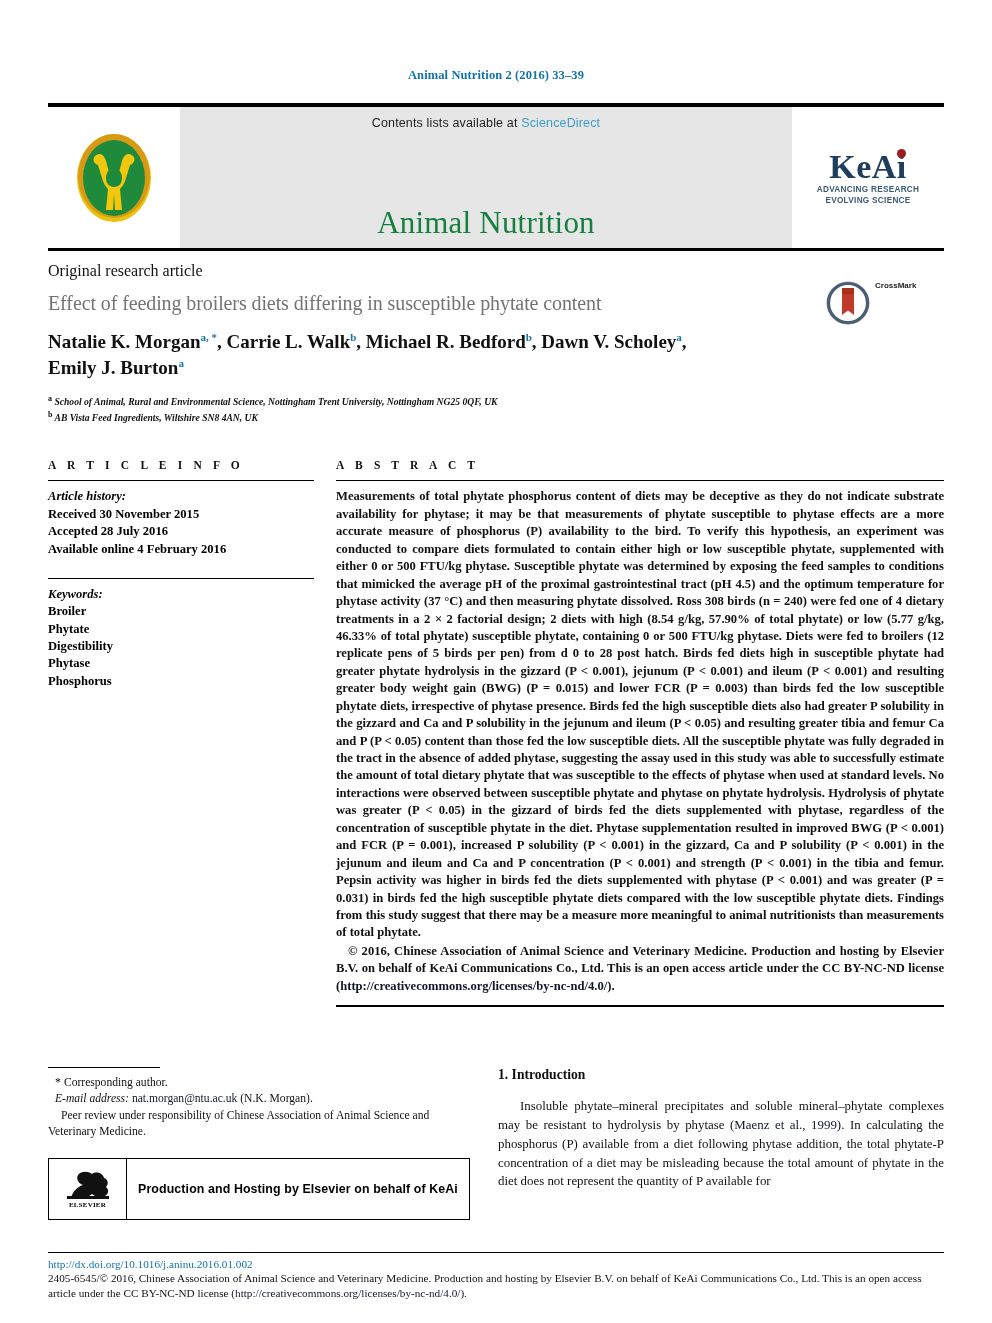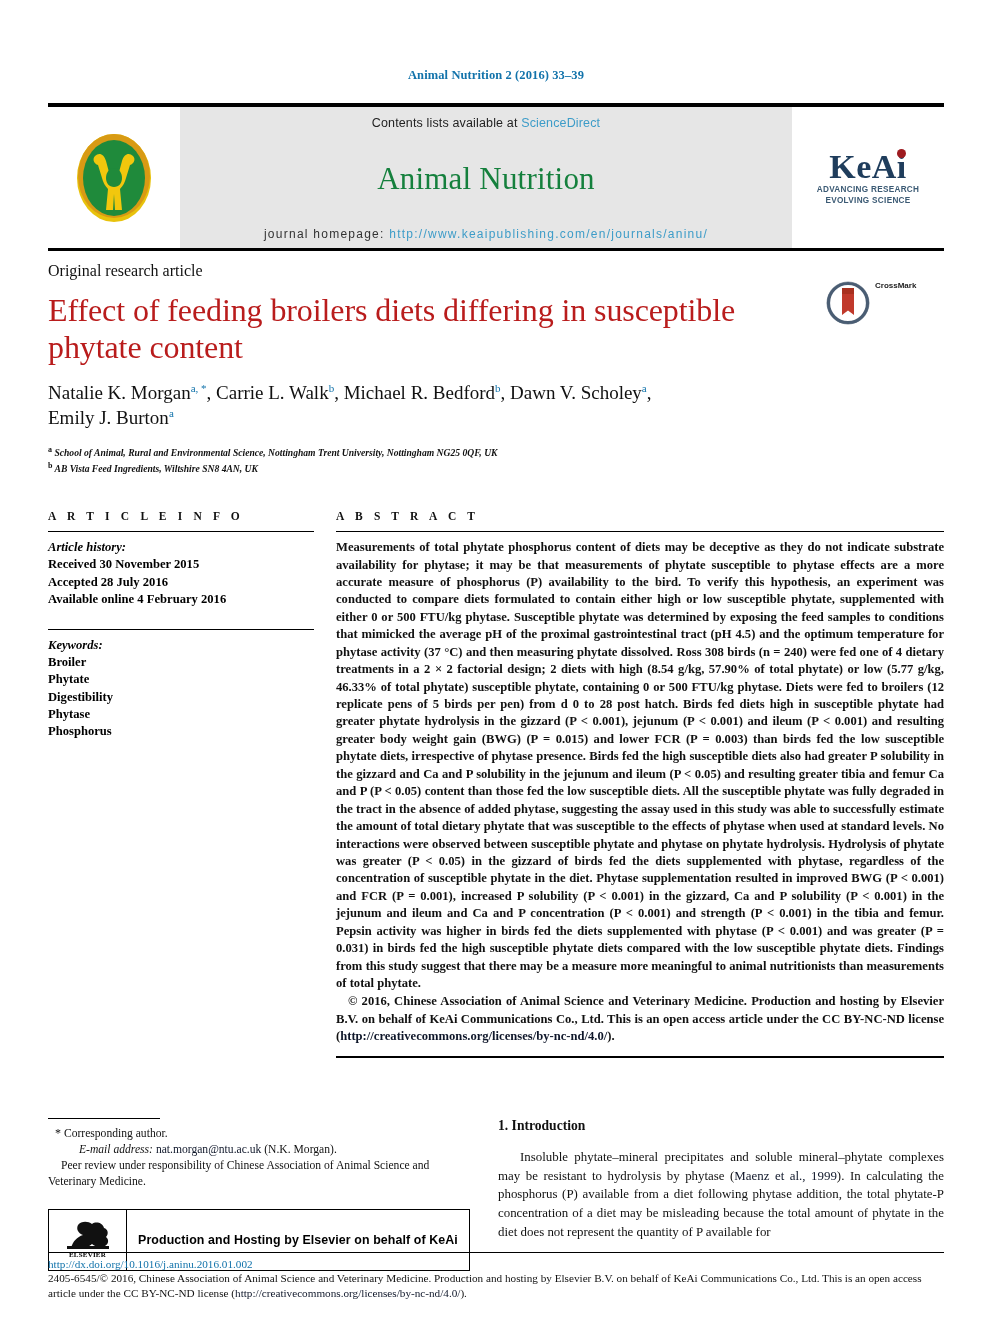--- a/index.html
+++ b/index.html
@@ -113,32 +113,33 @@
   
   .title-rule { border-top: 3px solid #000; }
   .kicker {
     font-size: 16px;
     margin: 11px 0 0 0;
     color: #111;
   }
   .title-row { display: flex; align-items: flex-start; }
   .title-col { flex: 1 1 auto; }
   .art-title {
-    font-size: 32px;
+    font-size: 20px;
     font-weight: normal;
     margin: 12px 0 0 0;
     line-height: 1.15;
-    color: #b91c1c;
+    color: #737373;
     letter-spacing: -.1px;
   }
   .authors {
     font-size: 19px;
     margin: 14px 0 0 0;
     line-height: 1.35;
     color: #111;
+    font-weight: bold;
   }
   sup.aff { color: #1273ab; font-size: 11px; }
   .affils {
     font-size: 9.6px;
     font-style: italic;
     font-weight: bold;
     margin: 13px 0 0 0;
     line-height: 1.45;
     color: #111;
   }
@@ -191,21 +192,21 @@
   .abs-rule { border-top: 2.2px solid #000; margin-top: 10px; }
 
   
   .lower { display: flex; margin-top: 60px; }
   .lower-left { flex: 0 0 450px; padding-right: 28px; }
   .lower-right { flex: 1 1 auto; }
 
   .fn-rule { border-top: 1px solid #000; width: 112px; margin-bottom: 6px; }
   .footnote { font-size: 11.6px; line-height: 1.4; color: #111; }
   .footnote .star { font-size: 12px; }
-  .footnote em { font-style: italic; margin-left: 24px; }
+  .footnote em { font-style: italic; }
   .fn-indent { padding-left: 13px; text-indent: -6px; }
 
   .elsevier-box {
     border: 1.6px solid #000;
     margin-top: 18px;
     height: 62px;
     display: flex;
     align-items: center;
   }
   .els-logo-cell {
@@ -283,23 +284,20 @@
         <path d="M20 24 C24 20 29 22 31 29 L35 44 L43 44 L47 29 C49 22 54 20 58 24 C61 27 59 32 55 33 L51 46 C50 50 48 54 45 57 L47 78 L40 78 L39 62 L38 78 L31 78 L33 57 C30 54 28 50 27 46 L23 33 C19 32 17 27 20 24 Z" fill="#f2c70d"></path>
         <path d="M39 36 C44 36 47 41 47 46 C47 51 44 55 39 55 C34 55 31 51 31 46 C31 41 34 36 39 36 Z" fill="#1f8a3b"></path>
       </svg>
     </div>
 
     <div class="mast-center">
       <div class="contents-line">
         <span>Contents lists available at </span><span class="sd">ScienceDirect</span>
       </div>
       <div class="journal-title">Animal Nutrition</div>
-      <div class="homepage-line">
-        <span>journal homepage: </span><span class="url">http://www.keaipublishing.com/en/journals/aninu/</span>
-      </div>
     </div>
 
     <div class="mast-right">
       <div class="keai">
         <div class="keai-word">
           <span>KeAi</span>
           <span class="keai-dot"></span>
         </div>
         <div class="keai-sub">ADVANCING RESEARCH</div>
         <div class="keai-sub">EVOLVING SCIENCE</div>

